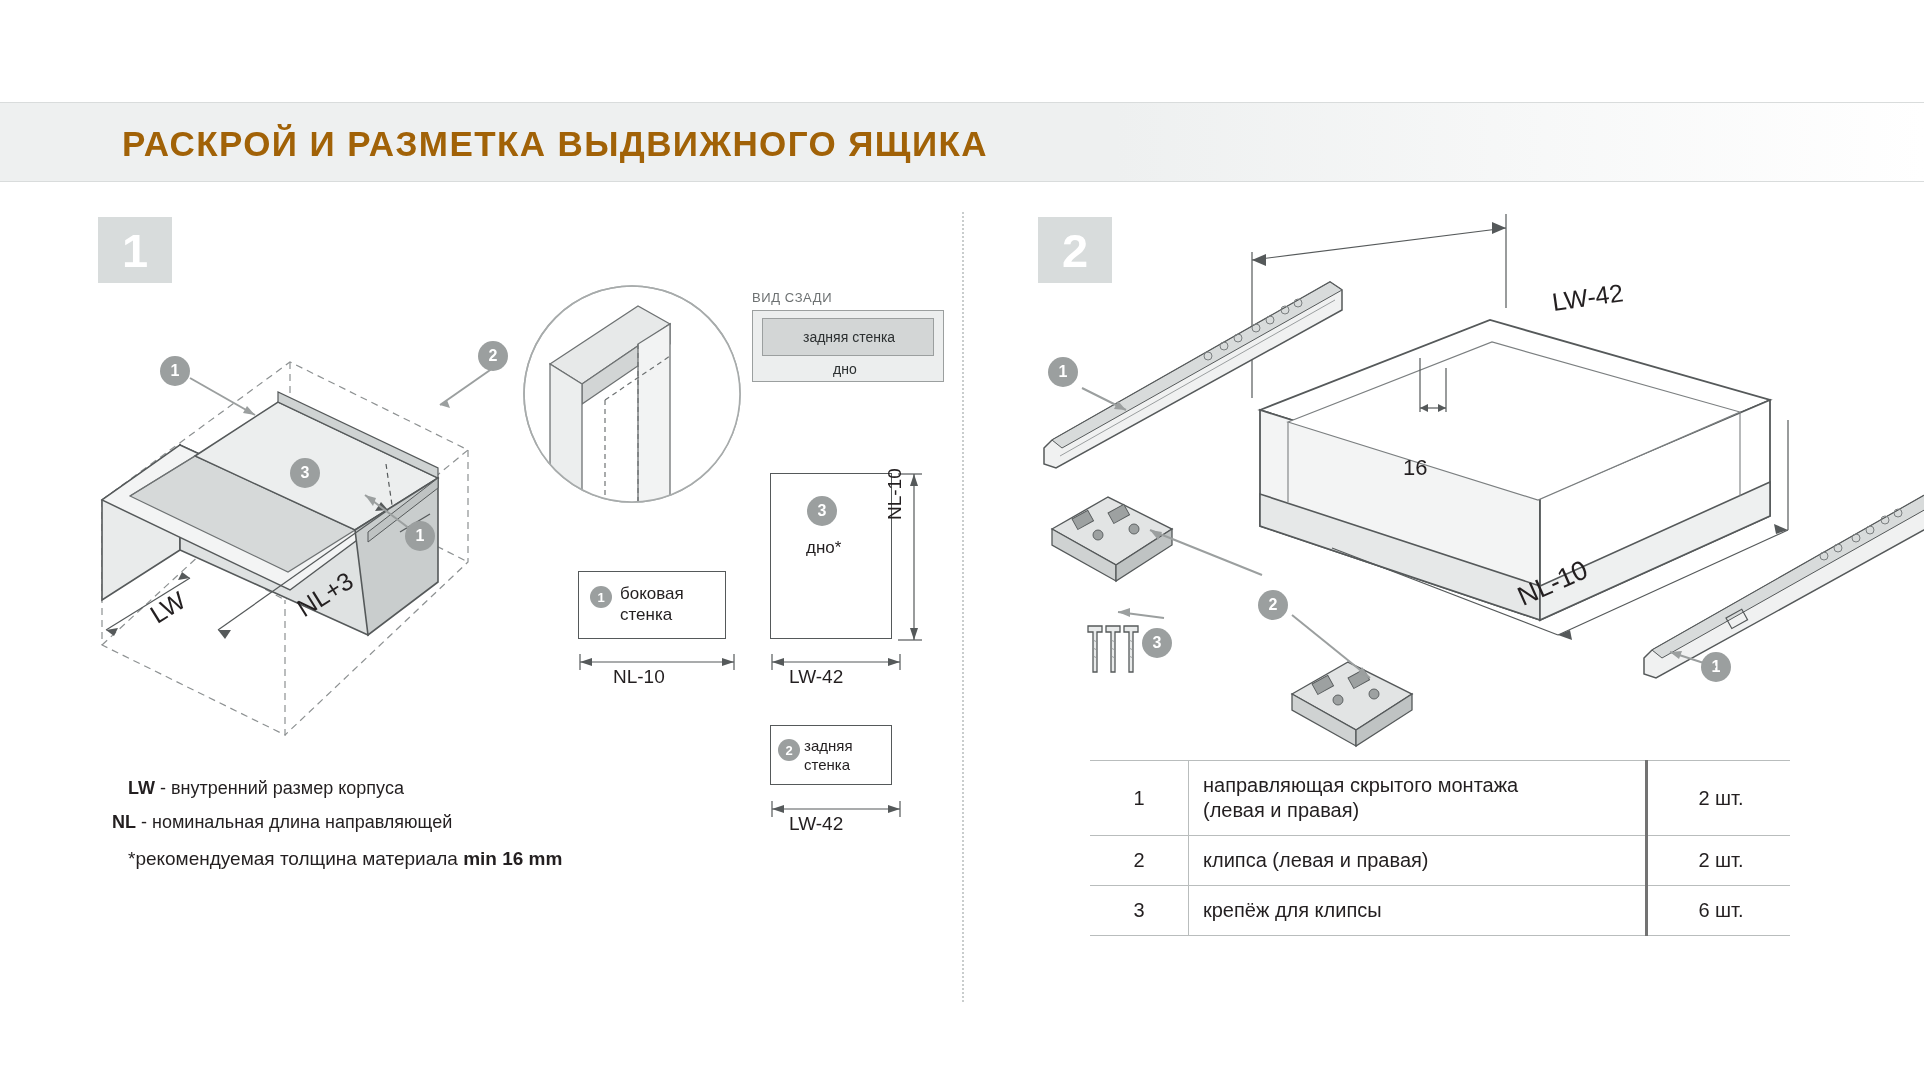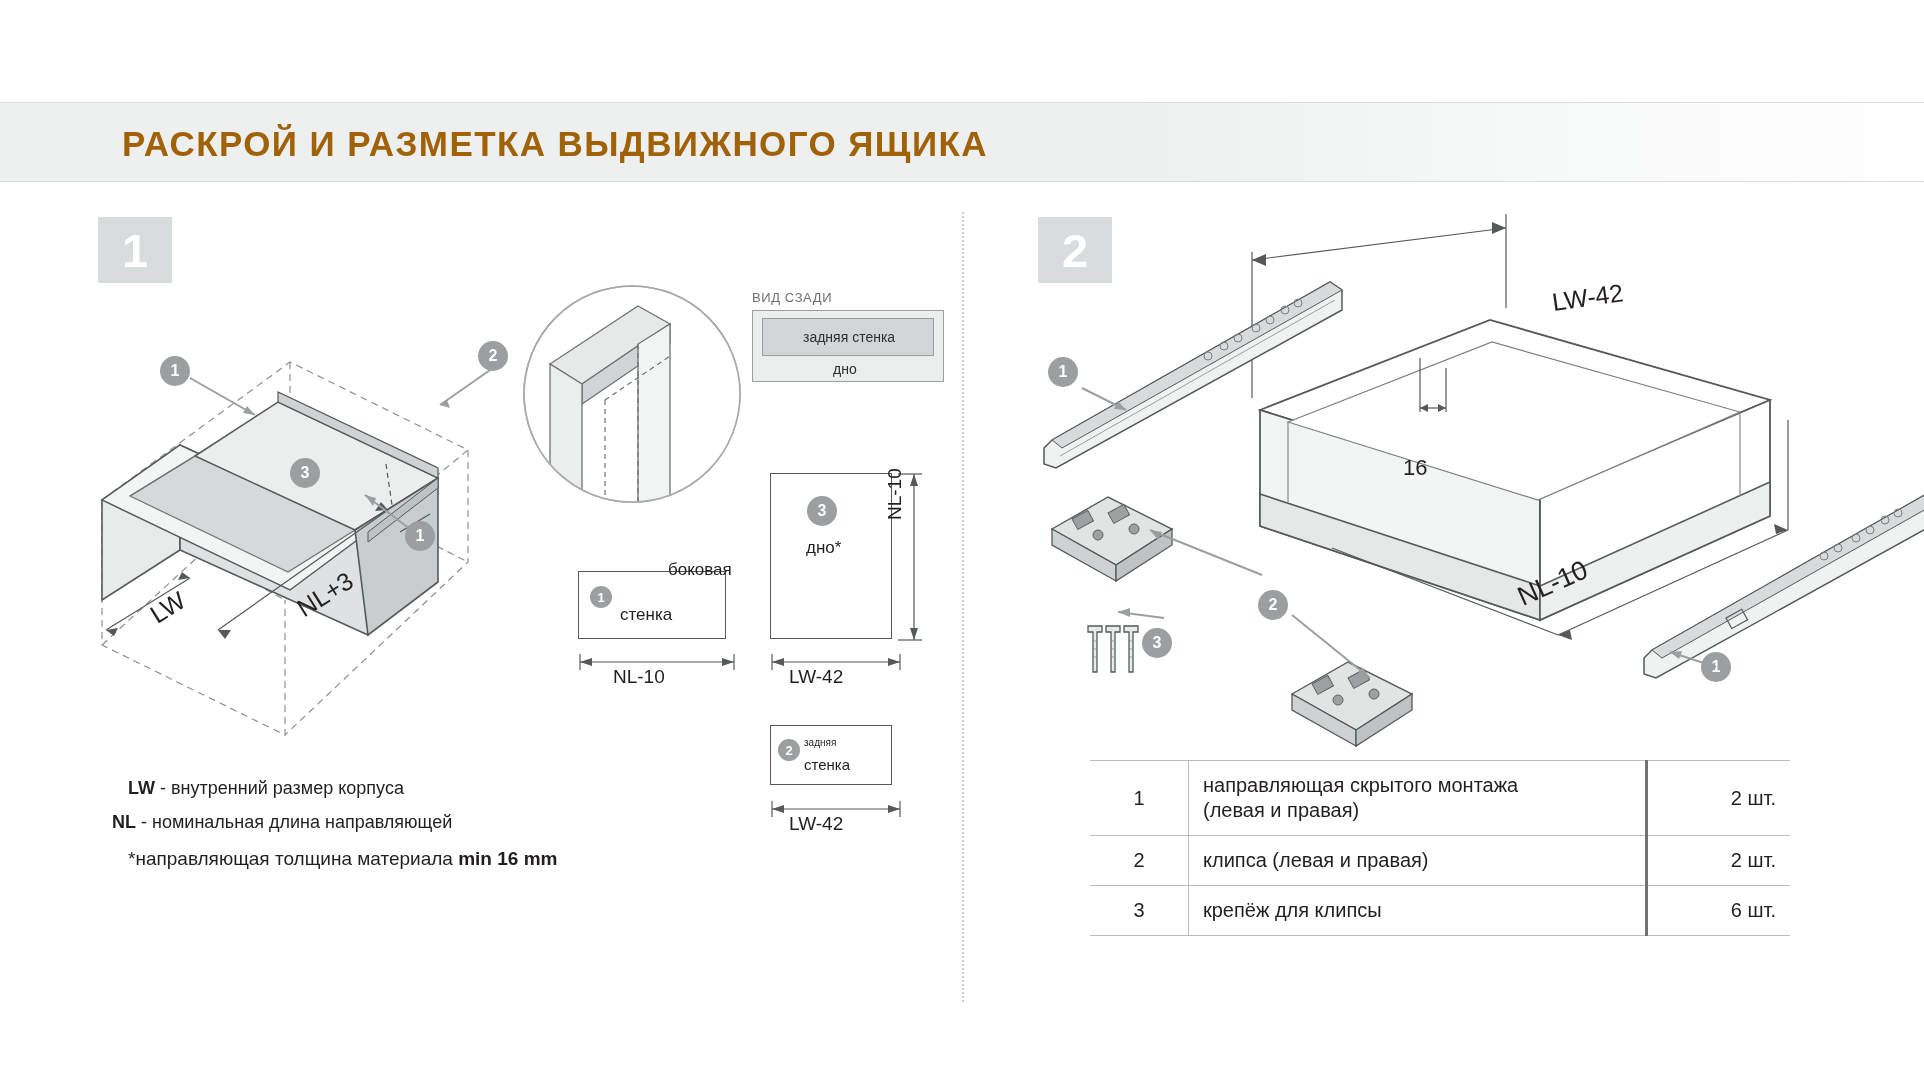--- a/index.html
+++ b/index.html
@@ -129,21 +129,21 @@
     width: 70px;
     text-align: center;
     border-right: 1px solid #b9bdbd;
   }
   .parts-table td.c-name {
     border-right: 3px solid #737373;
     line-height: 1.25;
   }
   .parts-table td.c-qty {
     width: 110px;
-    text-align: right;
+    text-align: center;
     padding-left: 18px;
   }
 
   
   .backview-title {
     position: absolute;
     left: 752px;
     top: 290px;
     font-size: 13px;
     font-weight: normal;
@@ -282,21 +282,21 @@
 </svg>
 
 <div class="backview-title">ВИД СЗАДИ</div>
 <div class="backview-box"></div>
 <div class="backview-inner"></div>
 <div class="backview-lbl1">задняя стенка</div>
 <div class="backview-lbl2">дно</div>
 
 <div class="box-outline" style="left:578px; top:571px; width:148px; height:68px;"></div>
 <div class="circnum sm" style="left:590px; top:586px;">1</div>
-<div class="lbl" style="left:620px; top:560px;margin-left:48px;">боковая</div>
+<div class="lbl" style="left:620px; top:584px;">боковая</div>
 <div class="lbl" style="left:620px; top:605px;">стенка</div>
 <svg width="190" height="40" style="position:absolute; left:570px; top:648px;">
   <g stroke="#55595a" stroke-width="1.2">
     <line x1="10" y1="6" x2="10" y2="22"></line>
     <line x1="164" y1="6" x2="164" y2="22"></line>
     <line x1="10" y1="14" x2="164" y2="14"></line>
   </g>
   <polygon points="10,14 22,10 22,18" fill="#55595a"></polygon>
   <polygon points="164,14 152,10 152,18" fill="#55595a"></polygon>
 </svg>
@@ -321,21 +321,21 @@
     <line x1="8" y1="178" x2="32" y2="178"></line>
     <line x1="24" y1="12" x2="24" y2="178"></line>
   </g>
   <polygon points="24,12 20,24 28,24" fill="#55595a"></polygon>
   <polygon points="24,178 20,166 28,166" fill="#55595a"></polygon>
 </svg>
 <div class="dimtxt" style="left:884px; top:520px; transform:rotate(-90deg); transform-origin:left top;">NL-10</div>
 
 <div class="box-outline" style="left:770px; top:725px; width:122px; height:60px;"></div>
 <div class="circnum sm" style="left:778px; top:739px;">2</div>
-<div class="lbl" style="left:804px; top:737px; font-size:10px;">задняя</div>
+<div class="lbl" style="left:804px; top:737px; font-size:15px;">задняя</div>
 <div class="lbl" style="left:804px; top:756px; font-size:15px;">стенка</div>
 <svg width="170" height="40" style="position:absolute; left:762px; top:795px;">
   <g stroke="#55595a" stroke-width="1.2">
     <line x1="10" y1="6" x2="10" y2="22"></line>
     <line x1="138" y1="6" x2="138" y2="22"></line>
     <line x1="10" y1="14" x2="138" y2="14"></line>
   </g>
   <polygon points="10,14 22,10 22,18" fill="#55595a"></polygon>
   <polygon points="138,14 126,10 126,18" fill="#55595a"></polygon>
 </svg>
@@ -343,21 +343,21 @@
 
 <div class="legend-line" style="left:128px; top:778px;">
   <b>LW</b>
   <span>- внутренний размер корпуса</span>
 </div>
 <div class="legend-line" style="left:112px; top:812px;">
   <b>NL</b>
   <span>- номинальная длина направляющей</span>
 </div>
 <div class="legend-line" style="left:128px; top:848px; font-size:19px;">
-  <span>*направляющая толщина материала </span><b>min 16 mm</b>
+  <span>*рекомендуемая толщина материала </span><b>min 16 mm</b>
 </div>
 
 <div class="step-badge" id="step2-badge">2</div>
 
 <svg width="700" height="420" style="position:absolute; left:1240px; top:290px;">
 
   <polygon points="20,120 250,30 530,110 300,208" fill="#ffffff" stroke="#55595a" stroke-width="1.8"></polygon>
 
   <polygon points="20,120 20,236 300,330 300,208" fill="#f3f4f4" stroke="#55595a" stroke-width="1.8"></polygon>
 

